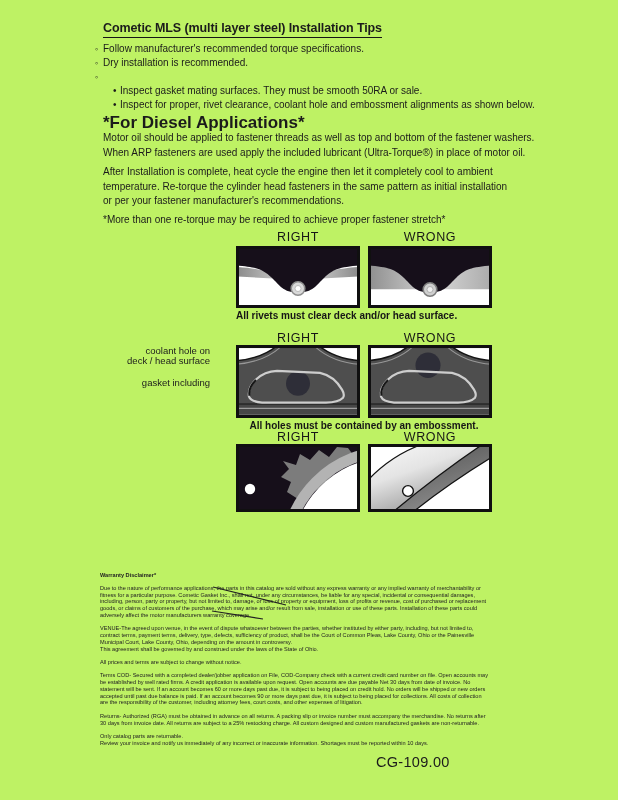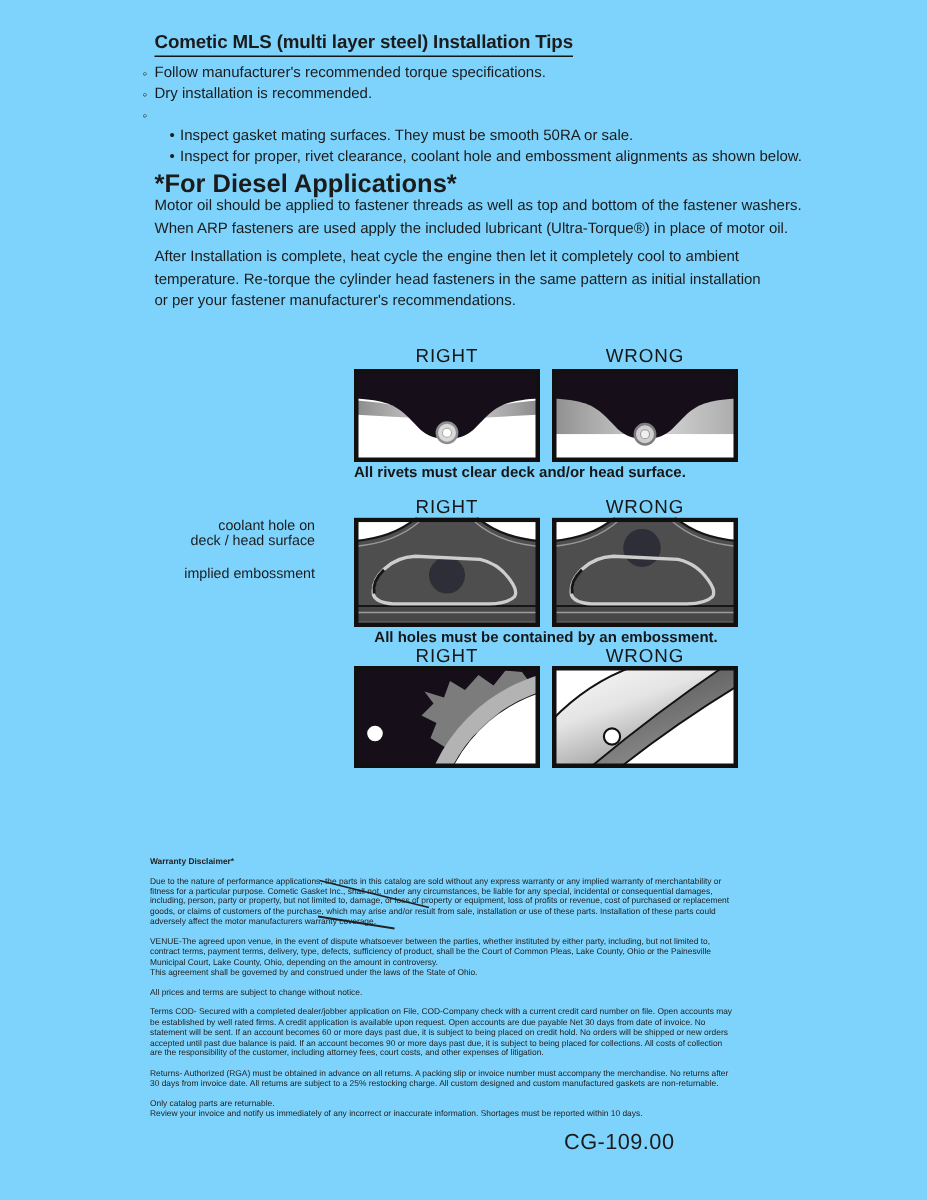--- a/index.html
+++ b/index.html
@@ -1,16 +1,16 @@
 <!DOCTYPE html>
 <html><head>
 <meta charset="utf-8">
 <style>
   html,body{margin:0;padding:0;background:#ffffff;}
-  .page{position:relative;width:618px;height:800px;background:#7dd3fc;overflow:hidden;
+  .page{position:relative;width:618px;height:800px;background:#bef264;overflow:hidden;
         font-family:"Liberation Sans","DejaVu Sans",sans-serif;color:#1b1b1b;}
 
   .title{position:absolute;left:103px;top:21px;font-size:12.5px;font-weight:bold;
          letter-spacing:-0.1px;border-bottom:1.5px solid #151515;padding-bottom:1.5px;}
 
   .bullets{position:absolute;left:95px;top:42px;font-size:10px;line-height:14px;}
   .bullets .row{display:flex;}
   .bullets .m{width:8px;flex:0 0 8px;font-size:9px;}
   .bullets .row.sub{padding-left:18px;}
   .bullets .row.sub .m{width:7px;flex:0 0 7px;font-size:10px;}
@@ -88,20 +88,21 @@
       <span>Inspect for proper, rivet clearance, coolant hole and embossment alignments as shown below.</span>
     </div>
   </div>
 
   <div class="diesel-h">*For Diesel Applications*</div>
   <div class="para p1">Motor oil should be applied to fastener threads as well as top and bottom of the fastener washers.
 When ARP fasteners are used apply the included lubricant (Ultra-Torque®) in place of motor oil.</div>
   <div class="para p2">After Installation is complete, heat cycle the engine then let it completely cool to ambient
 temperature. Re-torque the cylinder head fasteners in the same pattern as initial installation
 or per your fastener manufacturer's recommendations.</div>
+  <div class="para p3">*More than one re-torque may be required to achieve proper fastener stretch*</div>
 
   <div class="figs">
 
     <div class="dlabel" style="left:136px;top:4px">RIGHT</div>
     <div class="dlabel" style="left:268px;top:4px">WRONG</div>
 
     <div class="panel" style="left:136px;top:20px;height:62px">
       <svg viewBox="0 0 124 62" preserveAspectRatio="none">
         <rect width="124" height="62" fill="#ffffff"></rect>
         <path d="M2,21 C22,22.5 34,25 56,33.5 L2,30.5 Z" fill="url(#gw)"></path>
@@ -125,21 +126,21 @@
       </svg>
     </div>
 
     <div class="cap" style="left:136px;top:84px">All rivets must clear deck and/or head surface.</div>
 
     <div class="dlabel" style="left:136px;top:105px">RIGHT</div>
     <div class="dlabel" style="left:268px;top:105px">WRONG</div>
 
     <div class="callout" style="top:120px">coolant hole on
 deck / head surface</div>
-    <div class="callout" style="top:152px">implied embossment</div>
+    <div class="callout" style="top:152px">gasket including</div>
 
     <div class="panel" style="left:136px;top:119px;height:73px">
       <svg viewBox="0 0 124 72" preserveAspectRatio="none">
         <rect width="124" height="72" fill="#ffffff"></rect>
         <path d="M0,15.5 Q26,13.5 42,0 L82,0 Q98,13.5 124,15.5 L124,72 L0,72 Z" fill="#4e4e4e"></path>
         <path d="M0,19 Q27.5,17 44.5,2" stroke="#989898" stroke-width="1" fill="none"></path>
         <path d="M79.5,2 Q96.5,17 124,19" stroke="#989898" stroke-width="1" fill="none"></path>
         <path d="M0,15.5 Q26,13.5 42,0" stroke="#151515" stroke-width="1.5" fill="none"></path>
         <path d="M82,0 Q98,13.5 124,15.5" stroke="#151515" stroke-width="1.5" fill="none"></path>
         <rect x="0" y="58" width="124" height="14" fill="#474747"></rect>

